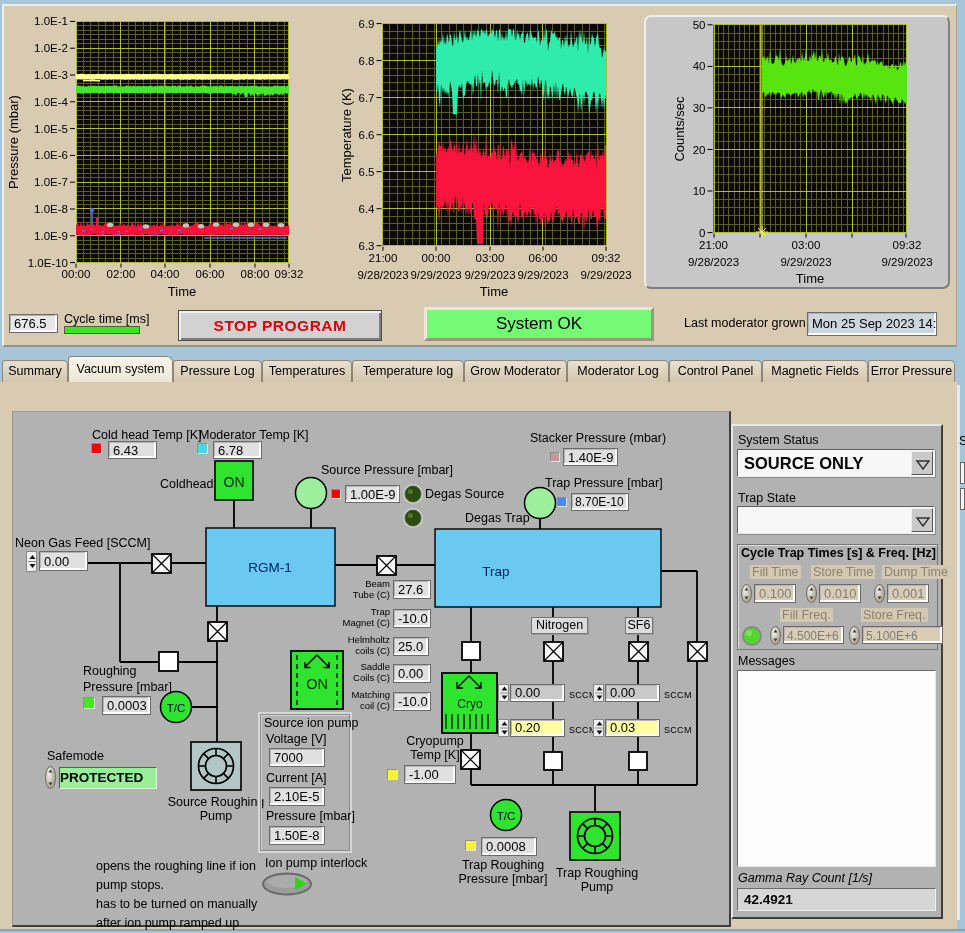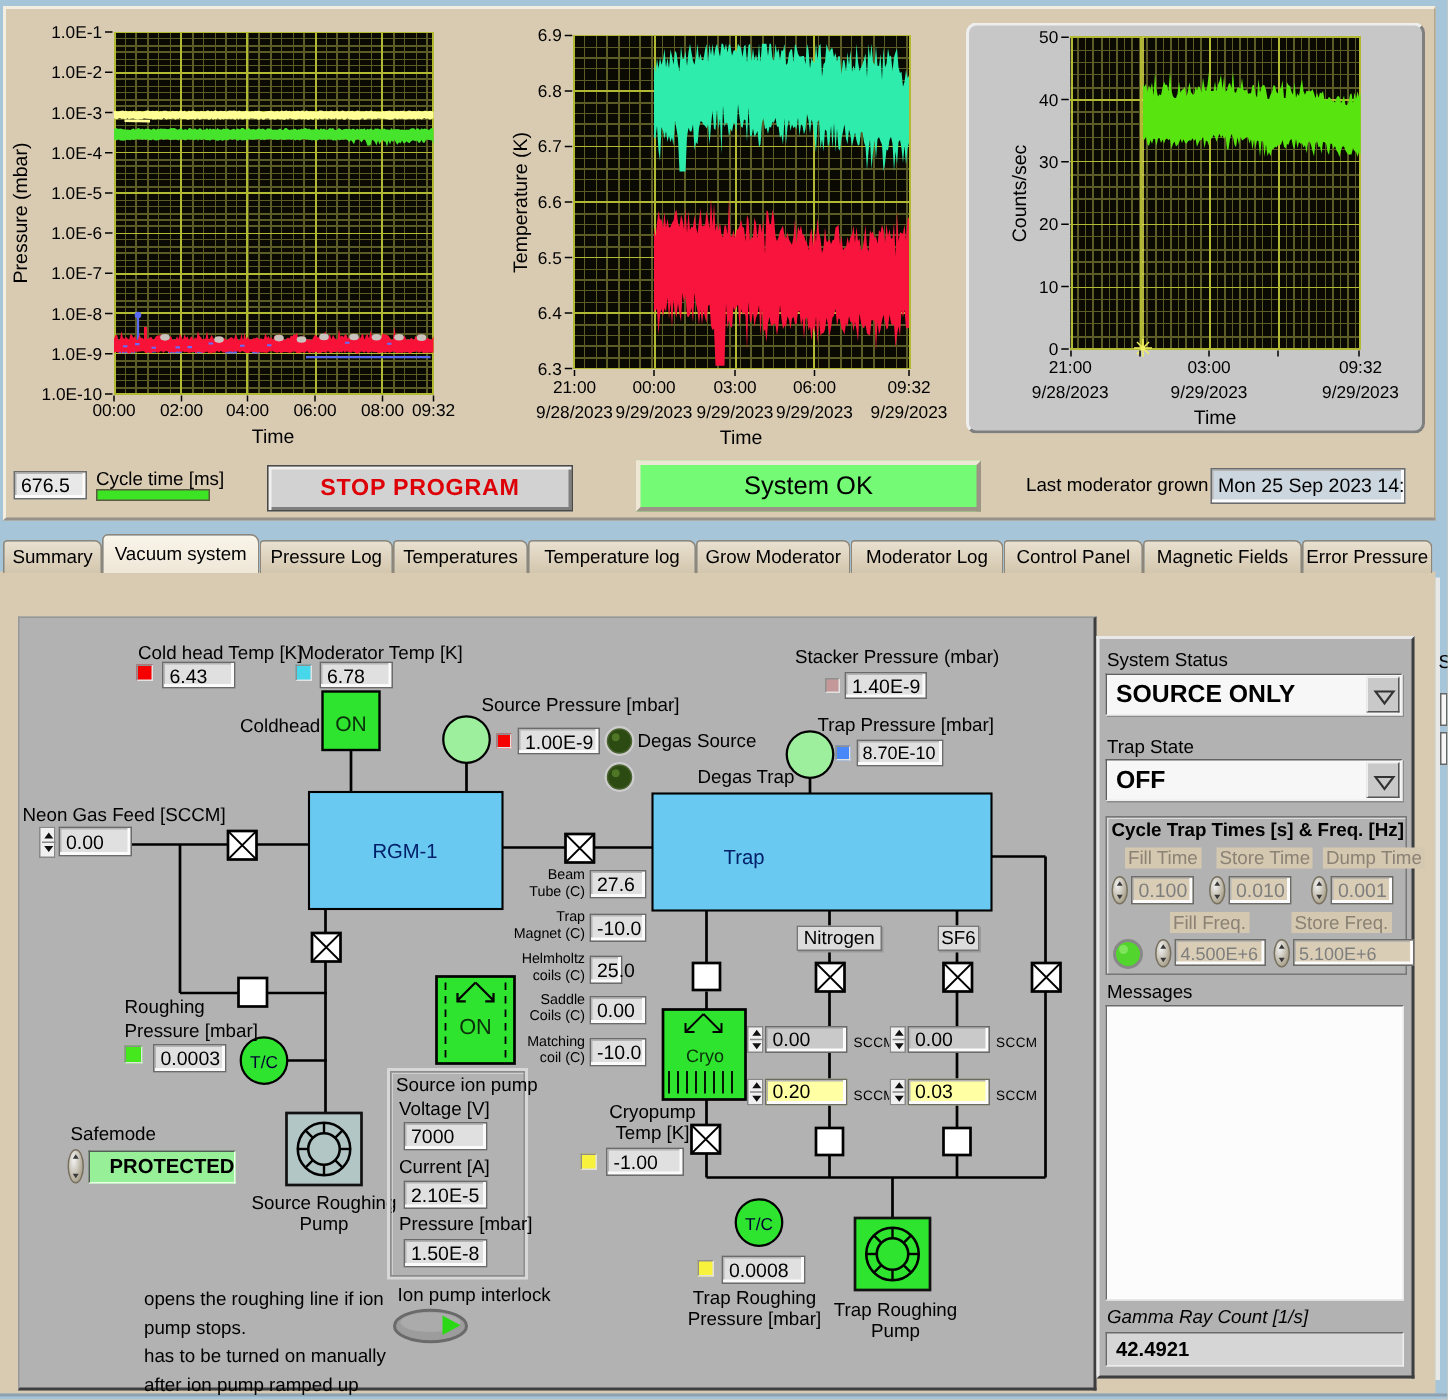--- a/index.html
+++ b/index.html
@@ -234,21 +234,21 @@
     <path d="M2 10.5H11" stroke="#888" stroke-width="1"></path>
   </svg>
 <div class="num" style="left:39px;top:551px;width:49px;height:20px;line-height:17px">0.00</div>
 <div class="lbl" style="left:310px;top:578px;width:80px;text-align:right;font-size:9.5px;line-height:11px">Beam<br>Tube (C)</div>
 <div class="lbl" style="left:310px;top:606px;width:80px;text-align:right;font-size:9.5px;line-height:11px">Trap<br>Magnet (C)</div>
 <div class="lbl" style="left:310px;top:634px;width:80px;text-align:right;font-size:9.5px;line-height:11px">Helmholtz<br>coils (C)</div>
 <div class="lbl" style="left:310px;top:661px;width:80px;text-align:right;font-size:9.5px;line-height:11px">Saddle<br>Coils (C)</div>
 <div class="lbl" style="left:310px;top:689px;width:80px;text-align:right;font-size:9.5px;line-height:11px">Matching<br>coil (C)</div>
 <div class="num" style="left:393px;top:580px;width:38px;height:19px;line-height:15px">27.6</div>
 <div class="num" style="left:393px;top:609px;width:38px;height:19px;line-height:15px">-10.0</div>
-<div class="num" style="left:393px;top:637px;width:22px;height:19px;line-height:15px">25.0</div>
+<div class="num" style="left:393px;top:637px;width:36px;height:19px;line-height:15px">25.0</div>
 <div class="num" style="left:393px;top:664px;width:38px;height:19px;line-height:15px">0.00</div>
 <div class="num" style="left:393px;top:692px;width:38px;height:19px;line-height:15px">-10.0</div>
 <div class="abs" style="left:531px;top:617px;width:57px;height:17px;background:#dcdcdc;border:1px solid #777;box-shadow:1px 1px 0 #999;font-size:12.5px;text-align:center;line-height:15px">Nitrogen</div>
 <div class="abs" style="left:625px;top:617px;width:28px;height:17px;background:#dcdcdc;border:1px solid #777;box-shadow:1px 1px 0 #999;font-size:12.5px;text-align:center;line-height:15px">SF6</div>
 <div class="abs" style="left:498px;top:684px;width:11px;height:18px;background:#f0f0f0;border:1px solid #888"></div>
 <svg width="13" height="20" viewBox="0 0 13 20" style="left:498px;top:684px">
     <path d="M3.5 6.5L6.5 2.5L9.5 6.5Z M3.5 11.5L6.5 15.5L9.5 11.5Z" fill="#111"></path>
     <path d="M2 9.0H11" stroke="#888" stroke-width="1"></path>
   </svg>
 <div class="num numb" style="left:510px;top:684px;width:55px;height:18px;line-height:14px">0.00</div>
@@ -276,21 +276,21 @@
 <div class="lbl" style="left:664px;top:723px;font-size:9px;letter-spacing:0.3px">SCCM</div>
 <div class="lbl" style="left:83px;top:664px;">Roughing</div>
 <div class="lbl" style="left:83px;top:680px;">Pressure [mbar]</div>
 <div class="abs" style="left:83px;top:697px;width:12px;height:12px;background:#44e81c;border:1.5px solid;border-color:#8f8f8f #e2e2e2 #e2e2e2 #8f8f8f"></div>
 <div class="num" style="left:102px;top:696px;width:49px;height:19px;line-height:15px">0.0003</div>
 <div class="lbl" style="left:47px;top:749px;">Safemode</div>
 <div class="spin" style="left:45px;top:766px;height:23px"></div>
 <svg width="12" height="23" viewBox="0 0 12 23" style="left:45px;top:766px">
     <path d="M5.5 3.5L7.5 6.5H3.5Z M5.5 19.5L3.5 16.5H7.5Z" fill="#3a3a3a"></path>
   </svg>
-<div class="abs" style="left:59px;top:767px;width:98px;height:22px;background:#97ef97;border:1px solid;border-color:#5a5a5a #eaffea #eaffea #5a5a5a;font-weight:bold;font-size:13.5px;line-height:20px;padding-left:13px">PROTECTED</div>
+<div class="abs" style="left:59px;top:767px;width:98px;height:22px;background:#97ef97;border:1px solid;border-color:#5a5a5a #eaffea #eaffea #5a5a5a;font-weight:bold;font-size:13.5px;line-height:20px;padding-left:0">PROTECTED</div>
 <div class="lbl" style="left:156px;top:795px;width:120px;text-align:center">Source Roughing<br>Pump</div>
 <div class="lbl" style="left:537px;top:866px;width:120px;text-align:center">Trap Roughing<br>Pump</div>
 <div class="frame" style="left:260px;top:714px;width:90px;height:137px"></div>
 <div class="lbl" style="left:264px;top:716px;">Source ion pump</div>
 <div class="lbl" style="left:266px;top:732px;">Voltage [V]</div>
 <div class="num" style="left:269px;top:748px;width:56px;height:19px;line-height:15px">7000</div>
 <div class="lbl" style="left:266px;top:771px;">Current [A]</div>
 <div class="num" style="left:269px;top:787px;width:56px;height:19px;line-height:15px">2.10E-5</div>
 <div class="lbl" style="left:266px;top:809px;">Pressure [mbar]</div>
 <div class="num" style="left:269px;top:826px;width:56px;height:19px;line-height:15px">1.50E-8</div>
@@ -306,21 +306,20 @@
 <div class="dd" style="left:737px;top:449px;width:198px;height:28px">
     <div style="font-weight:bold;font-size:16.5px;padding:4px 0 0 6px">SOURCE ONLY</div>
     <div class="ddb">
       <svg width="22" height="24" viewBox="0 0 22 24">
         <path d="M5 9 H17 L11 17 Z" fill="none" stroke="#333" stroke-width="1.4"></path>
       </svg>
     </div>
   </div>
 <div class="lbl" style="left:738px;top:491px;">Trap State</div>
 <div class="dd" style="left:737px;top:506px;width:198px;height:28px">
-    <div style="font-weight:bold;font-size:16.5px;padding:4px 0 0 6px">OFF</div>
     <div class="ddb">
       <svg width="22" height="24" viewBox="0 0 22 24">
         <path d="M5 9 H17 L11 17 Z" fill="none" stroke="#333" stroke-width="1.4"></path>
       </svg>
     </div>
   </div>
 <div class="abs" style="left:737px;top:544px;width:201px;height:106px;border:1px solid #777;box-shadow:inset 1px 1px 0 #ddd"></div>
 <div class="lbl" style="left:741px;top:546px;font-weight:bold;font-size:12.5px">Cycle Trap Times [s] &amp; Freq. [Hz]</div>
 <div class="abs" style="left:750px;top:565px;background:#d5c8b0;color:#8a8274;font-size:12.5px;padding:0 2px;white-space:nowrap">Fill Time</div>
 <div class="abs" style="left:811px;top:565px;background:#d5c8b0;color:#8a8274;font-size:12.5px;padding:0 2px;white-space:nowrap">Store Time</div>

